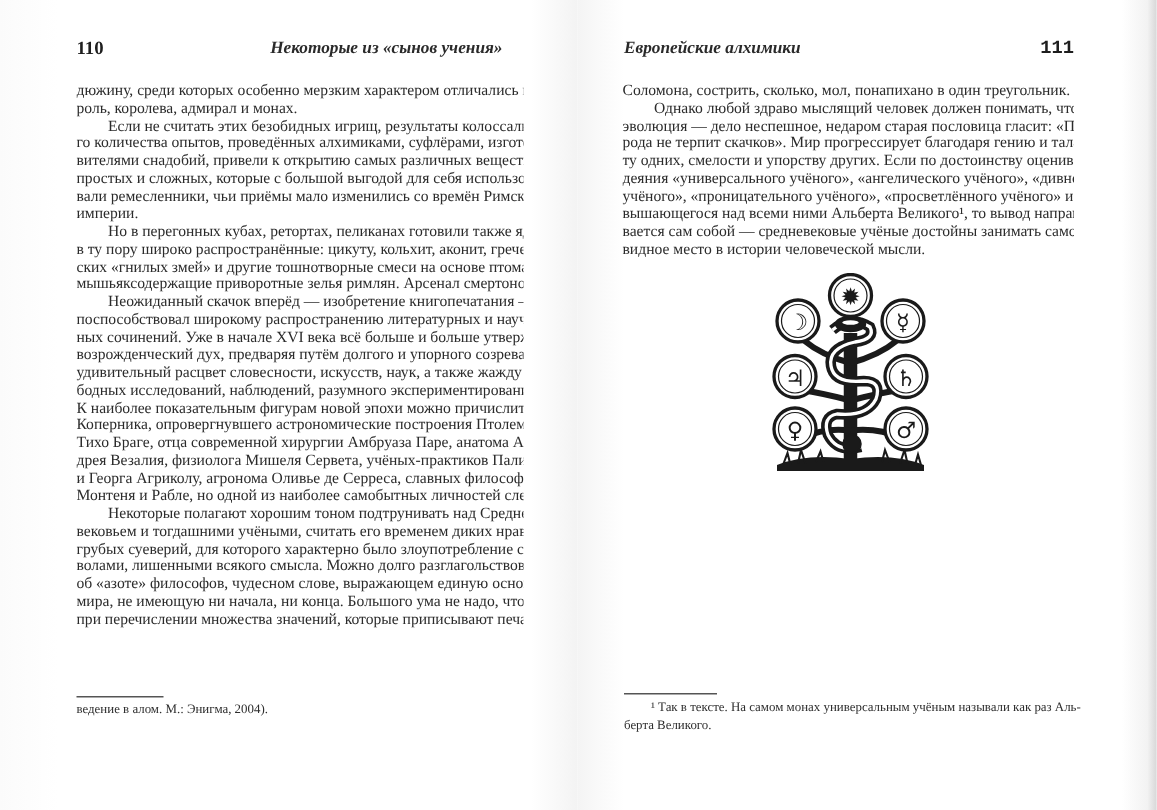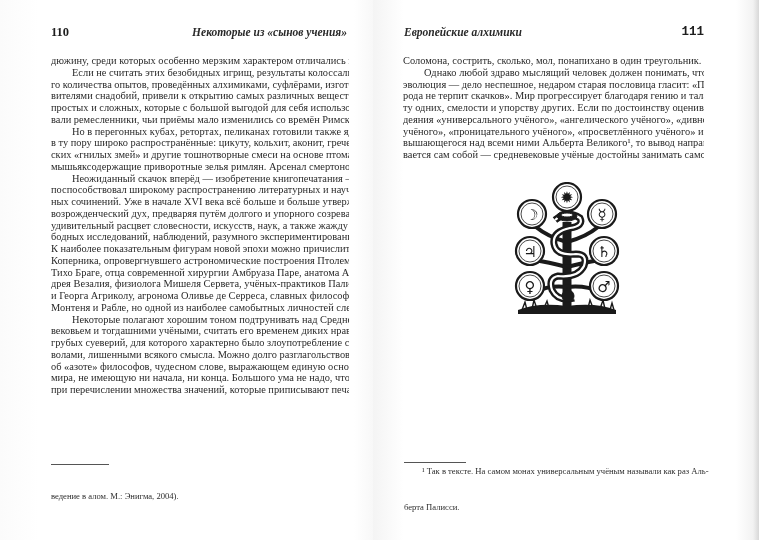--- a/index.html
+++ b/index.html
@@ -6,55 +6,57 @@
   body {
     width: 771px; height: 540px; overflow: hidden;
     background: #ffffff;
     font-family: "Liberation Serif", "DejaVu Serif", serif;
     color: #2a2a2a;
     position: relative;
   }
   .spread { position: absolute; left: 0; top: 0; width: 748px; height: 540px; background: #fefefe; }
   .page { position: absolute; top: 0; height: 540px; }
   .page.left { left: 0; width: 385px; background: linear-gradient(to right, #fbfbfb 0%, #ffffff 10%, #ffffff 92%, #f3f3f3 100%); }
-  .page.right { left: 373px; width: 386px; background: linear-gradient(to right, #f4f4f4 0%, #ffffff 8%, #ffffff 94%, #eeeeee 100%); }
+  .page.right { left: 385px; width: 386px; background: linear-gradient(to right, #f4f4f4 0%, #ffffff 8%, #ffffff 94%, #eeeeee 100%); }
   .edge { position: absolute; right: 0; top: 0; width: 6px; height: 540px; background: linear-gradient(to right, #f2f2f2, #d8d8d8); }
 
   .folio { position: absolute; top: 25px; font-size: 12.5px; font-weight: bold; color: #1e1e1e; }
   .runhead { position: absolute; top: 26px; font-size: 11.5px; font-style: italic; font-weight: bold; color: #2a2a2a; }
 
   .body { position: absolute; font-size: 10.4px; line-height: 11.75px; color: #2b2b2b; }
   .body .ln { display: block; white-space: nowrap; text-align: justify; text-align-last: justify; height: 11.75px; overflow: hidden; }
   .body .ln.last { text-align-last: left; }
   .body .ln.ind { text-indent: 21px; }
 
   .fn-rule { position: absolute; height: 1px; background: #555; width: 58px; }
   .fn { position: absolute; font-size: 8.6px; line-height: 12px; color: #2d2d2d; }
   .fn .ln { display: block; white-space: nowrap; text-align: justify; text-align-last: justify; }
-  .fn .ln.last { text-align-last: left; margin-top: 24px; }
+  .fn .ln.last { text-align-last: left; }
   .fn .ln.ind { text-indent: 18px; }
 
   .illus { position: absolute; left: 508px; top: 182px; width: 118px; height: 136px; }
 </style>
 </head>
 <body>
 
 <div class="spread">
 
   <div class="page left">
     <div class="folio" style="left:51px;">110</div>
-    <div class="runhead" style="right:38px;">Некоторые из «сынов учения»</div>
+    <div class="runhead" style="right:50px;">Некоторые из «сынов учения»</div>
 
     <div class="body" id="left-body" style="left:51px; top:55px; width:298px;">
         <span class="ln">дюжину, среди которых особенно мерзким характером отличались ко-</span>
+        <span class="ln last">роль, королева, адмирал и монах.</span>
         <span class="ln ind">Если не считать этих безобидных игрищ, результаты колоссально-</span>
         <span class="ln">го количества опытов, проведённых алхимиками, суфлёрами, изгото-</span>
         <span class="ln">вителями снадобий, привели к открытию самых различных веществ,</span>
         <span class="ln">простых и сложных, которые с большой выгодой для себя использо-</span>
         <span class="ln">вали ремесленники, чьи приёмы мало изменились со времён Римской</span>
+        <span class="ln last">империи.</span>
         <span class="ln ind">Но в перегонных кубах, ретортах, пеликанах готовили также яды,</span>
         <span class="ln">в ту пору широко распространённые: цикуту, кольхит, аконит, грече-</span>
         <span class="ln">ских «гнилых змей» и другие тошнотворные смеси на основе птомаинов,</span>
         <span class="ln">мышьяксодержащие приворотные зелья римлян. Арсенал смертонос-</span>
         <span class="ln ind">Неожиданный скачок вперёд — изобретение книгопечатания —</span>
         <span class="ln">поспособствовал широкому распространению литературных и науч-</span>
         <span class="ln">ных сочинений. Уже в начале XVI века всё больше и больше утверждался</span>
         <span class="ln">возрожденческий дух, предваряя путём долгого и упорного созревания</span>
         <span class="ln">удивительный расцвет словесности, искусств, наук, а также жажду сво-</span>
         <span class="ln">бодных исследований, наблюдений, разумного экспериментирования.</span>
@@ -86,26 +88,27 @@
     <div class="body" id="right-body" style="left:30px; top:55px; width:301px;">
         <span class="ln last">Соломона, сострить, сколько, мол, понапихано в один треугольник.</span>
         <span class="ln ind">Однако любой здраво мыслящий человек должен понимать, что</span>
         <span class="ln">эволюция — дело неспешное, недаром старая пословица гласит: «При-</span>
         <span class="ln">рода не терпит скачков». Мир прогрессирует благодаря гению и талан-</span>
         <span class="ln">ту одних, смелости и упорству других. Если по достоинству оценивать</span>
         <span class="ln">деяния «универсального учёного», «ангелического учёного», «дивного</span>
         <span class="ln">учёного», «проницательного учёного», «просветлённого учёного» и воз-</span>
         <span class="ln">вышающегося над всеми ними Альберта Великого¹, то вывод напраши-</span>
         <span class="ln">вается сам собой — средневековые учёные достойны занимать самое</span>
+        <span class="ln last">видное место в истории человеческой мысли.</span>
       </div>
 
     <div class="fn-rule" style="left:31px; top:462px; width:62px;"></div>
     <div class="fn" id="right-fn" style="left:31px; top:465px; width:298px;">
         <span class="ln ind">¹   Так в тексте. На самом монах универсальным учёным называли как раз Аль-</span>
-        <span class="ln last">берта Палисси.</span>
+        <span class="ln last">берта Великого.</span>
       </div>
     <div class="edge"></div>
   </div>
 
   <div class="illus">
     <svg width="118" height="136" viewBox="0 0 118 136" xmlns="http://www.w3.org/2000/svg">
 
       <g>
         <path d="M10 128 Q30 120 59 124 Q88 120 108 128 L108 132 L10 132 Z" fill="#1a1a1a"></path>
         <path d="M14 128 l3 -8 l2 8 M24 127 l2 -9 l3 9 M36 126 l3 -7 l2 7 M80 126 l2 -8 l3 8 M92 127 l3 -9 l2 9 M102 128 l2 -7 l2 7" stroke="#1a1a1a" stroke-width="1.4" fill="none"></path>

